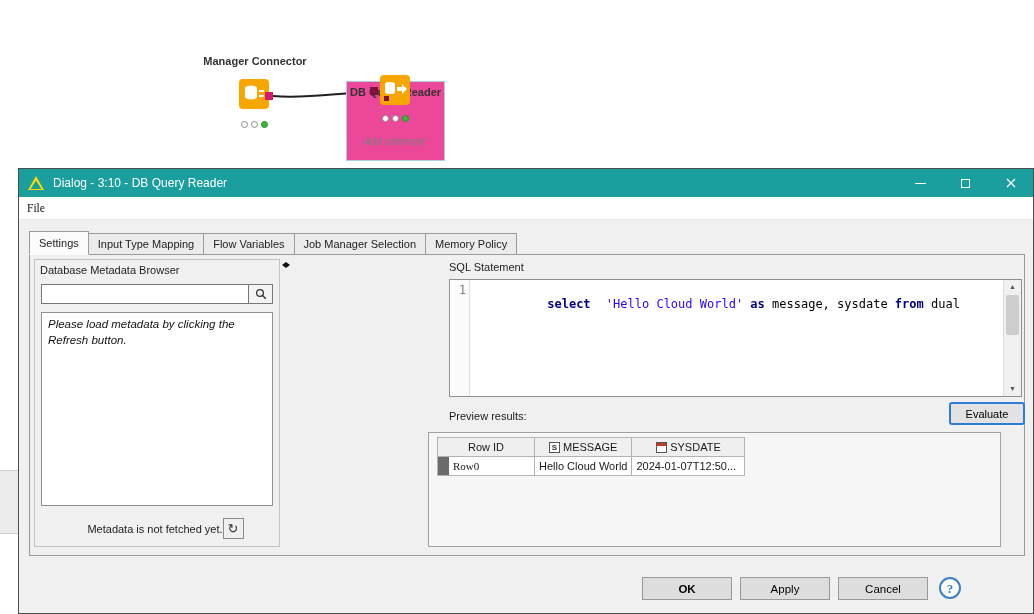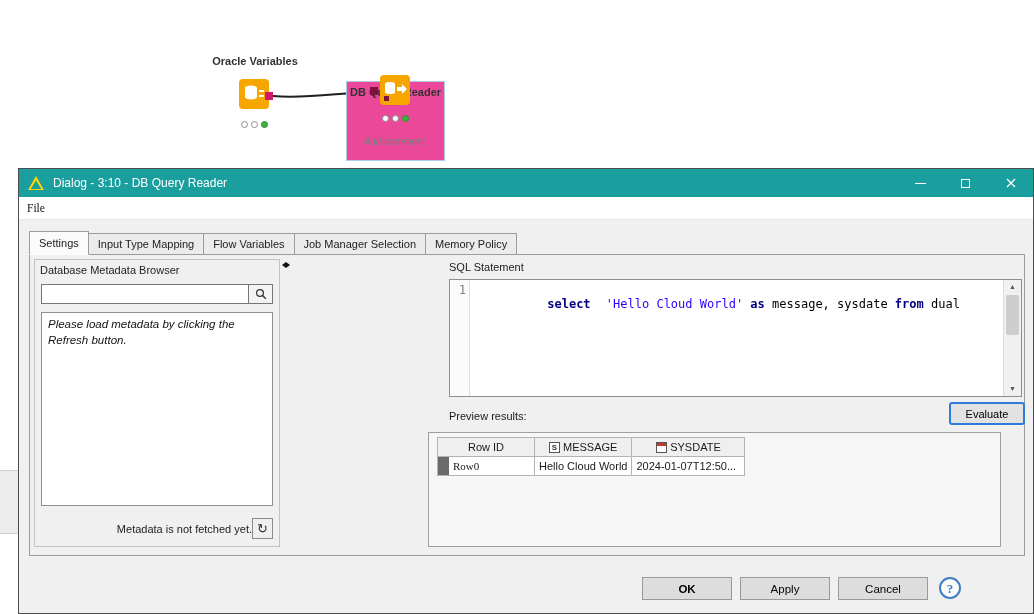--- a/index.html
+++ b/index.html
@@ -56,21 +56,21 @@
   .left-panel{left:4px;top:4px;width:246px;height:288px;}
   .left-panel .panel-title{position:absolute;left:5px;top:4px;}
   .search-row{position:absolute;left:6px;top:24px;width:232px;height:20px;display:flex;}
   .search-input{flex:1;min-width:0;border:1px solid #767676;font-size:11px;padding:1px 4px;
                 font-family:"Liberation Sans",sans-serif;background:#fff;}
   .search-btn{width:24px;border:1px solid #767676;border-left:none;background:#f3f3f3;padding:0;
               display:flex;align-items:center;justify-content:center;}
   .metadata-box{position:absolute;left:6px;top:52px;width:232px;height:194px;background:#fff;
                 border:1px solid #8f8f8f;box-sizing:border-box;padding:4px 6px;}
   .metadata-empty{font-style:italic;font-size:11.5px;color:#111;line-height:1.35;}
-  .metadata-footer{position:absolute;left:23px;right:6px;bottom:7px;display:flex;justify-content:flex-end;
+  .metadata-footer{position:absolute;left:23px;right:6px;bottom:7px;display:flex;justify-content:center;
                    align-items:center;gap:0;}
   .metadata-status{font-size:11px;color:#222;}
   .refresh-btn{width:21px;height:21px;border:1px solid #8a8a8a;background:#efefef;color:#333;
                font-size:13px;line-height:1;padding:0;}
 
   .splitter{position:absolute;left:251px;top:4px;width:9px;height:288px;display:flex;justify-content:center;}
   .tri-left,.tri-right{width:0;height:0;margin-top:3px;display:inline-block;}
   .tri-left{border-right:4px solid #111;border-top:3px solid transparent;border-bottom:3px solid transparent;}
   .tri-right{border-left:4px solid #111;border-top:3px solid transparent;border-bottom:3px solid transparent;}
 
@@ -128,21 +128,21 @@
 </head>
 <body>
 
 <div class="screen">
 
   <div class="canvas">
     <svg class="conn-svg" width="1034" height="168">
       <path d="M273,96 C305,99 338,93 370,92" stroke="#1f1f1f" stroke-width="2" fill="none"></path>
     </svg>
 
-    <div class="node-label oracle-label">Oracle Variables</div>
+    <div class="node-label oracle-label">Manager Connector</div>
     <div class="node-icon oracle-icon">
       <svg width="30" height="30">
         <ellipse cx="12" cy="9" rx="6" ry="2.5" fill="#fff"></ellipse>
         <rect x="6" y="9" width="12" height="9" fill="#fff"></rect>
         <ellipse cx="12" cy="18" rx="6" ry="2.5" fill="#fff"></ellipse>
         <rect x="20" y="11" width="5" height="2" fill="#fff"></rect>
         <rect x="20" y="16" width="5" height="2" fill="#fff"></rect>
       </svg>
     </div>
     <div class="port port-oracle-out"></div>

